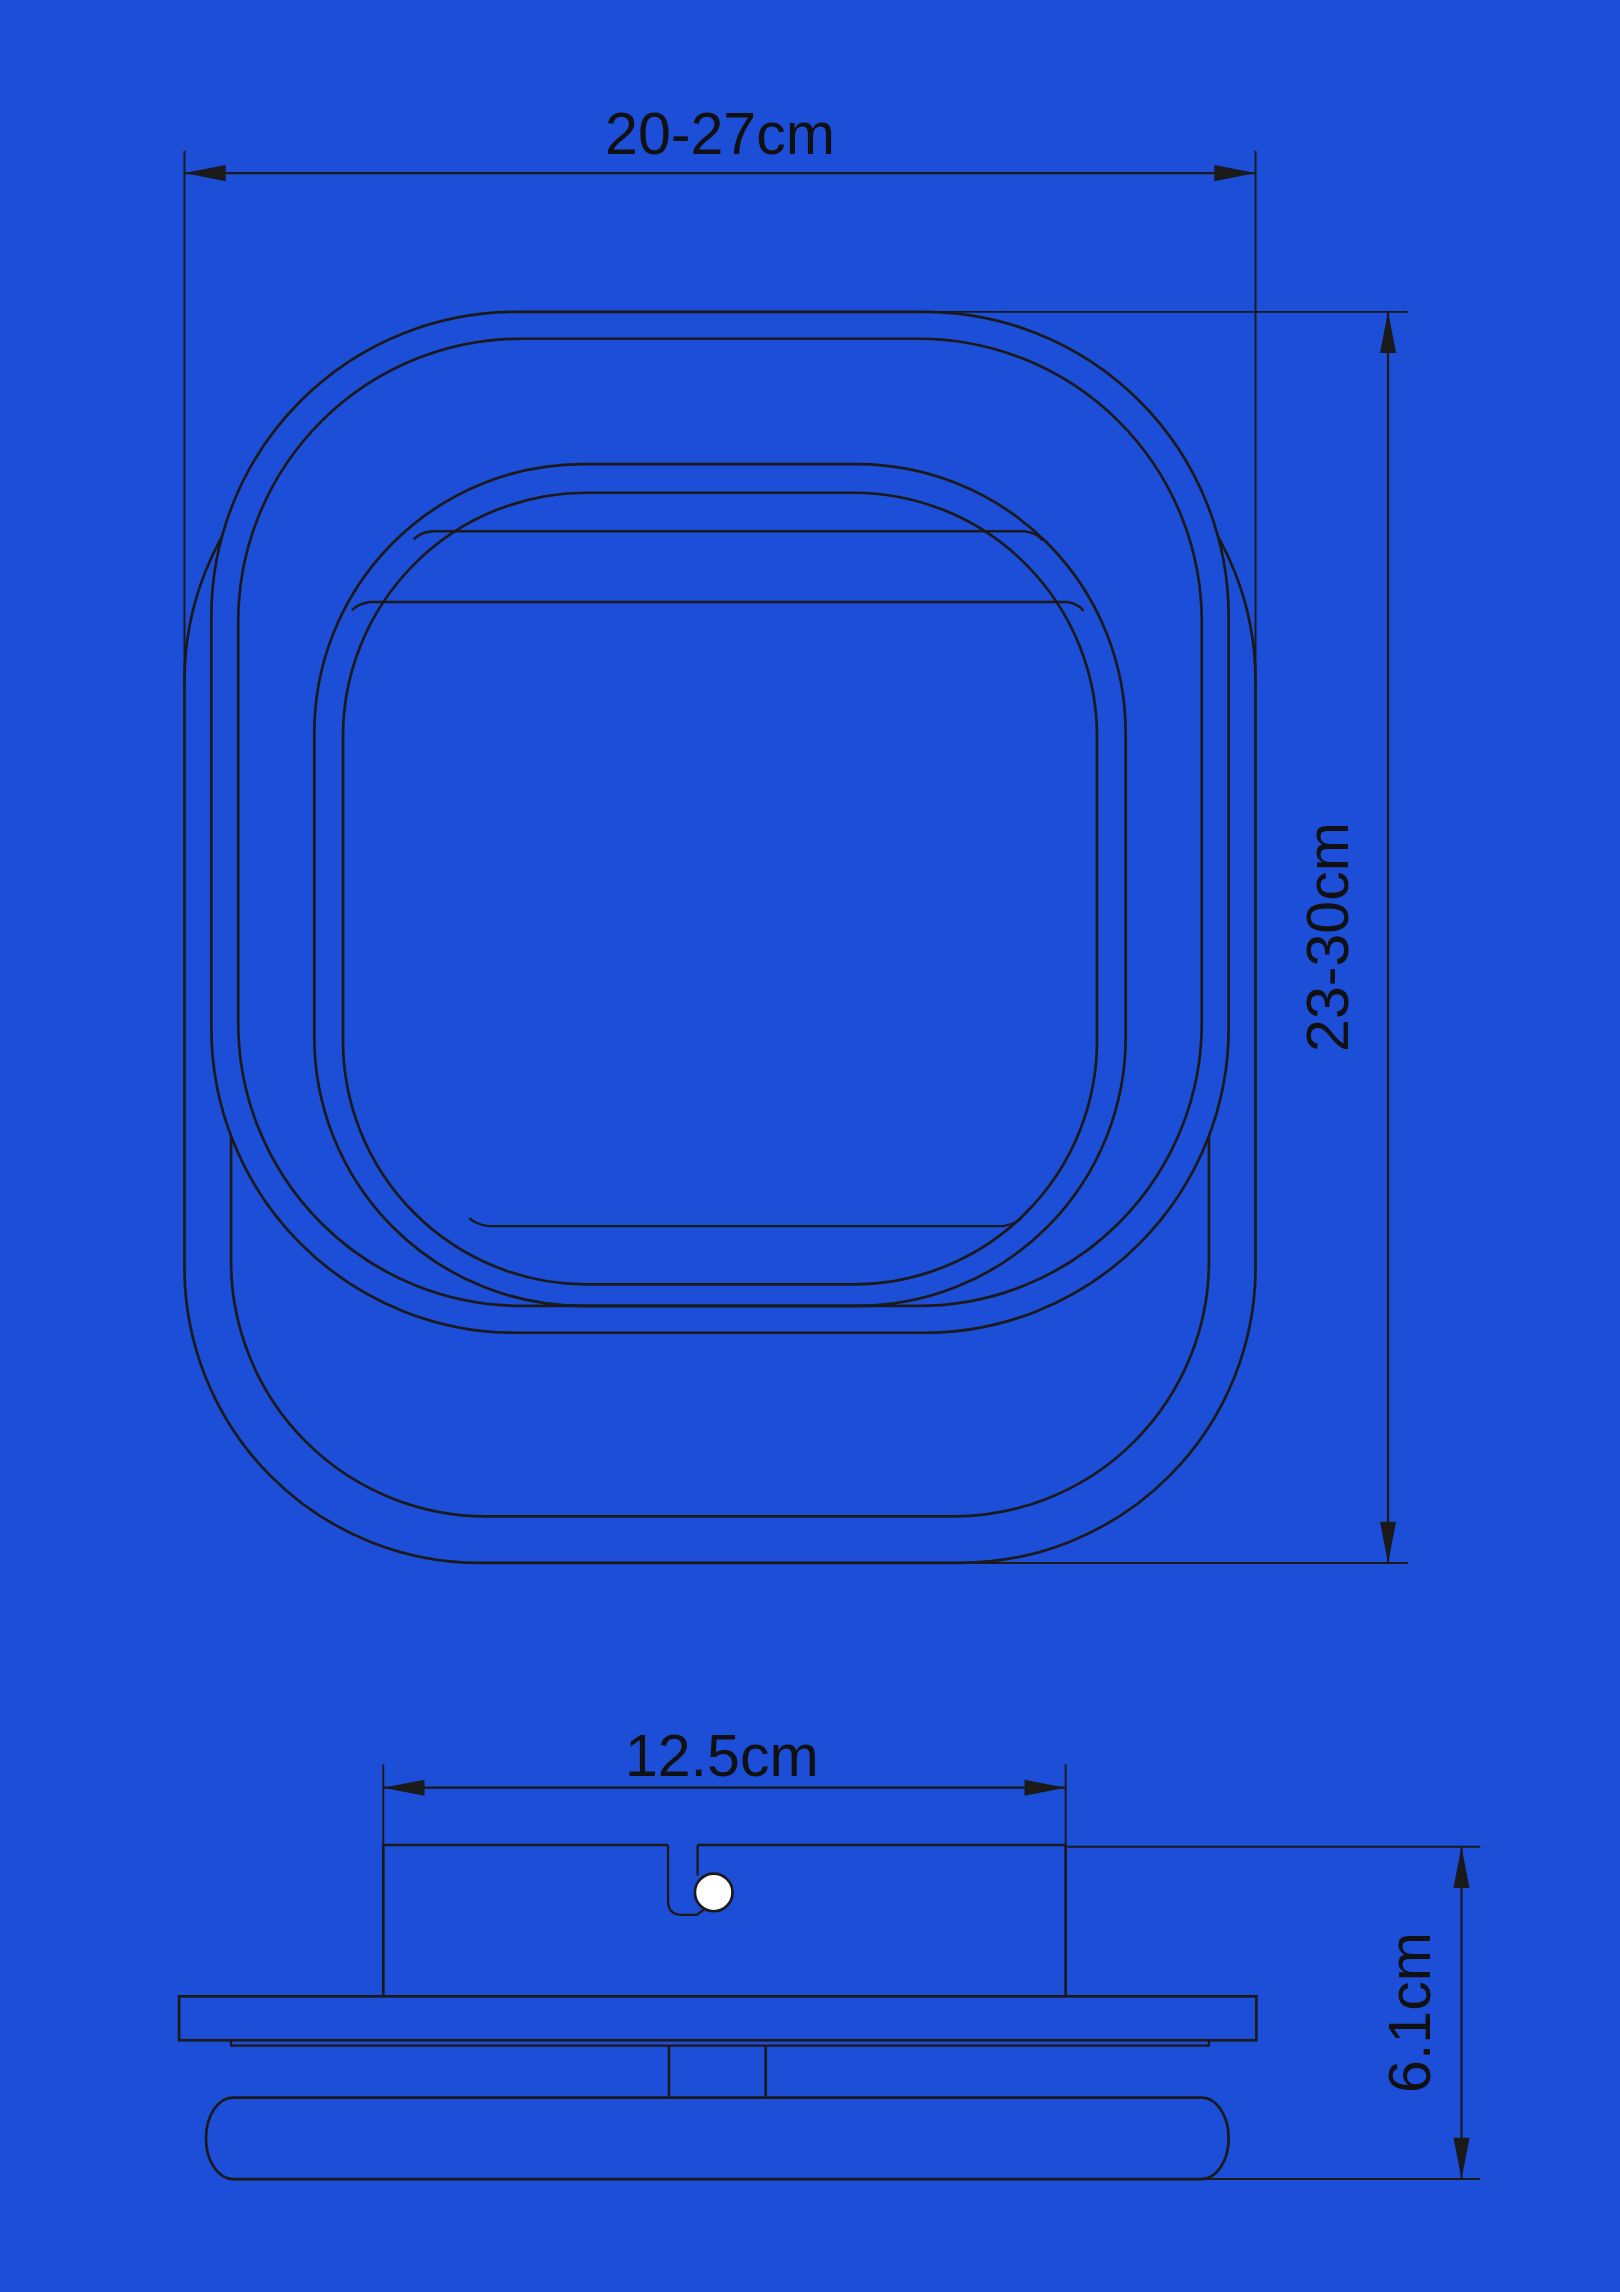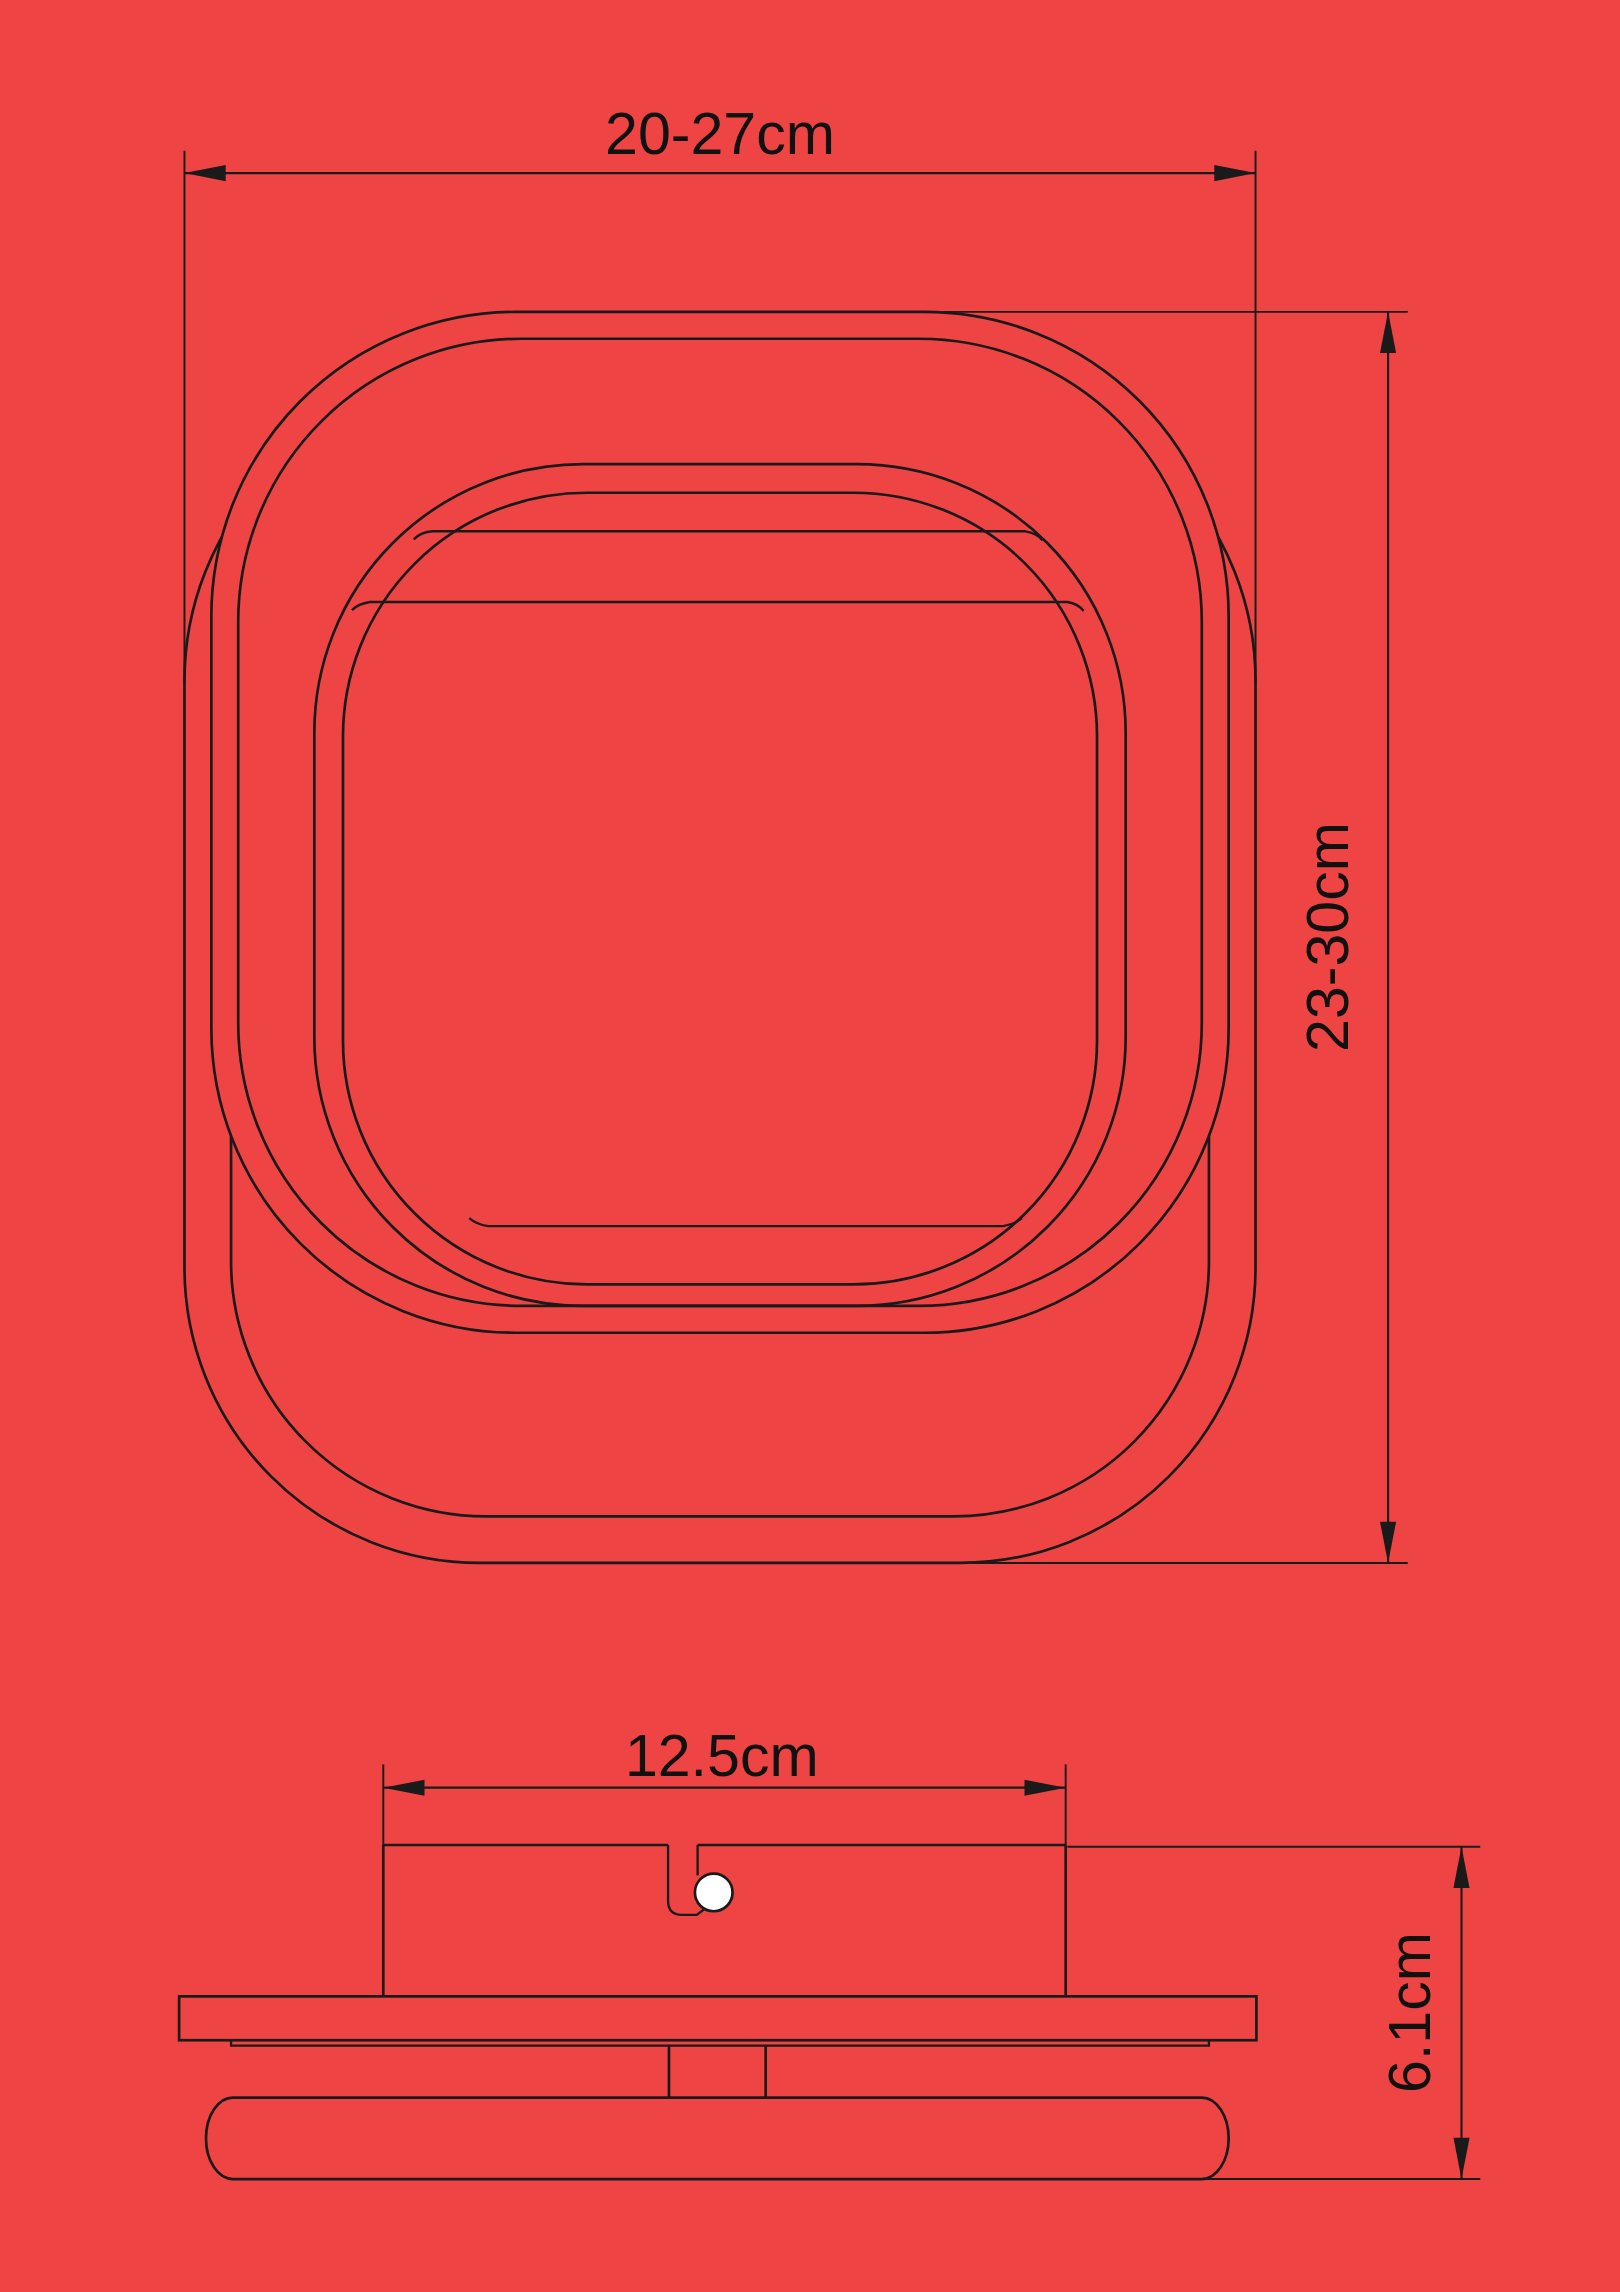--- a/index.html
+++ b/index.html
@@ -1,16 +1,16 @@
 <!DOCTYPE html>
 <html style="font-size:14.3px"><head>
 <meta charset="utf-8">
 <style>
   html,body{margin:0;padding:0;background:#ffffff;}
-  .sheet{width:1620px;height:2293px;background:#ef4444;position:relative;overflow:hidden;}
+  .sheet{width:1620px;height:2293px;background:#1d4ed8;position:relative;overflow:hidden;}
   svg{display:block;}
   .shape{fill:none;stroke:#1a1a1a;stroke-width:3;}
   .shape-thin{fill:none;stroke:#1a1a1a;stroke-width:2.6;}
   .dim{fill:none;stroke:#1a1a1a;stroke-width:2.4;}
   .ext{fill:none;stroke:#1a1a1a;stroke-width:2.2;}
   .arrow{fill:#1a1a1a;stroke:none;}
   .dim-text{font-family:"Liberation Sans","DejaVu Sans",sans-serif;font-size:66px;fill:#111111;}
   .hole{fill:#ffffff;stroke:#1a1a1a;stroke-width:3;}
 </style>
 </head>

